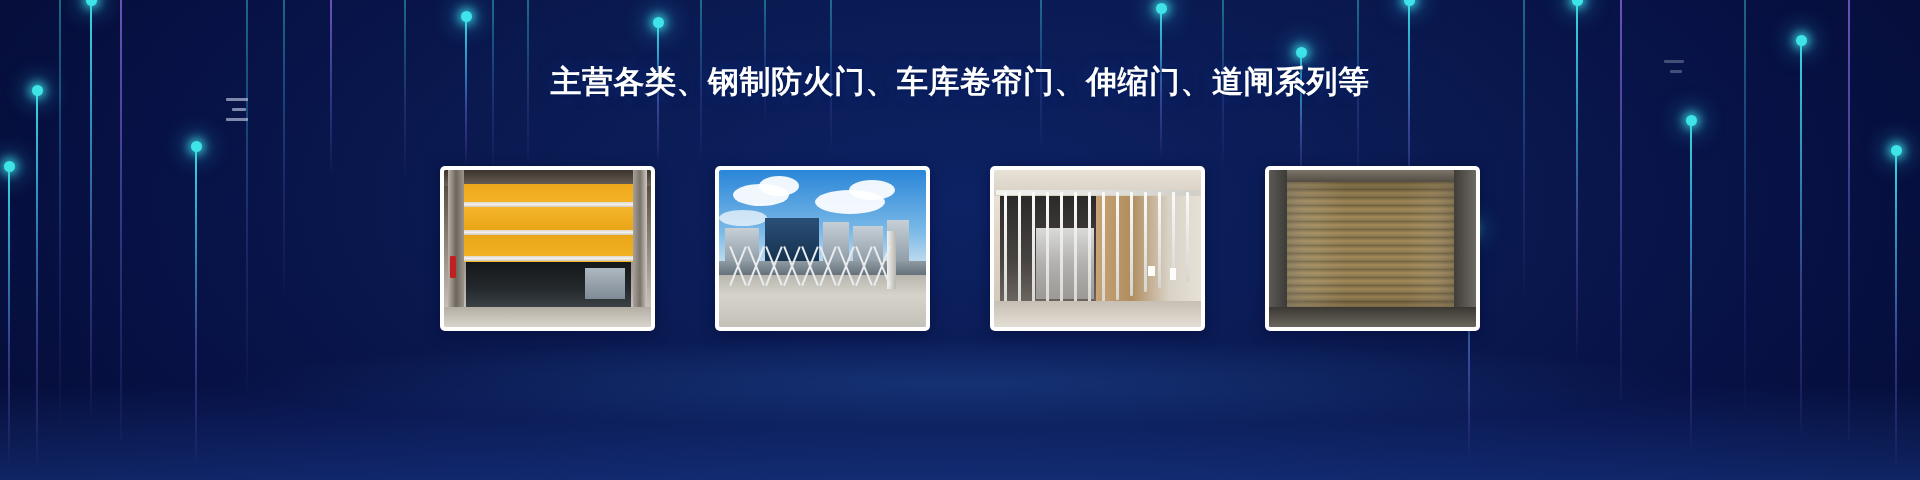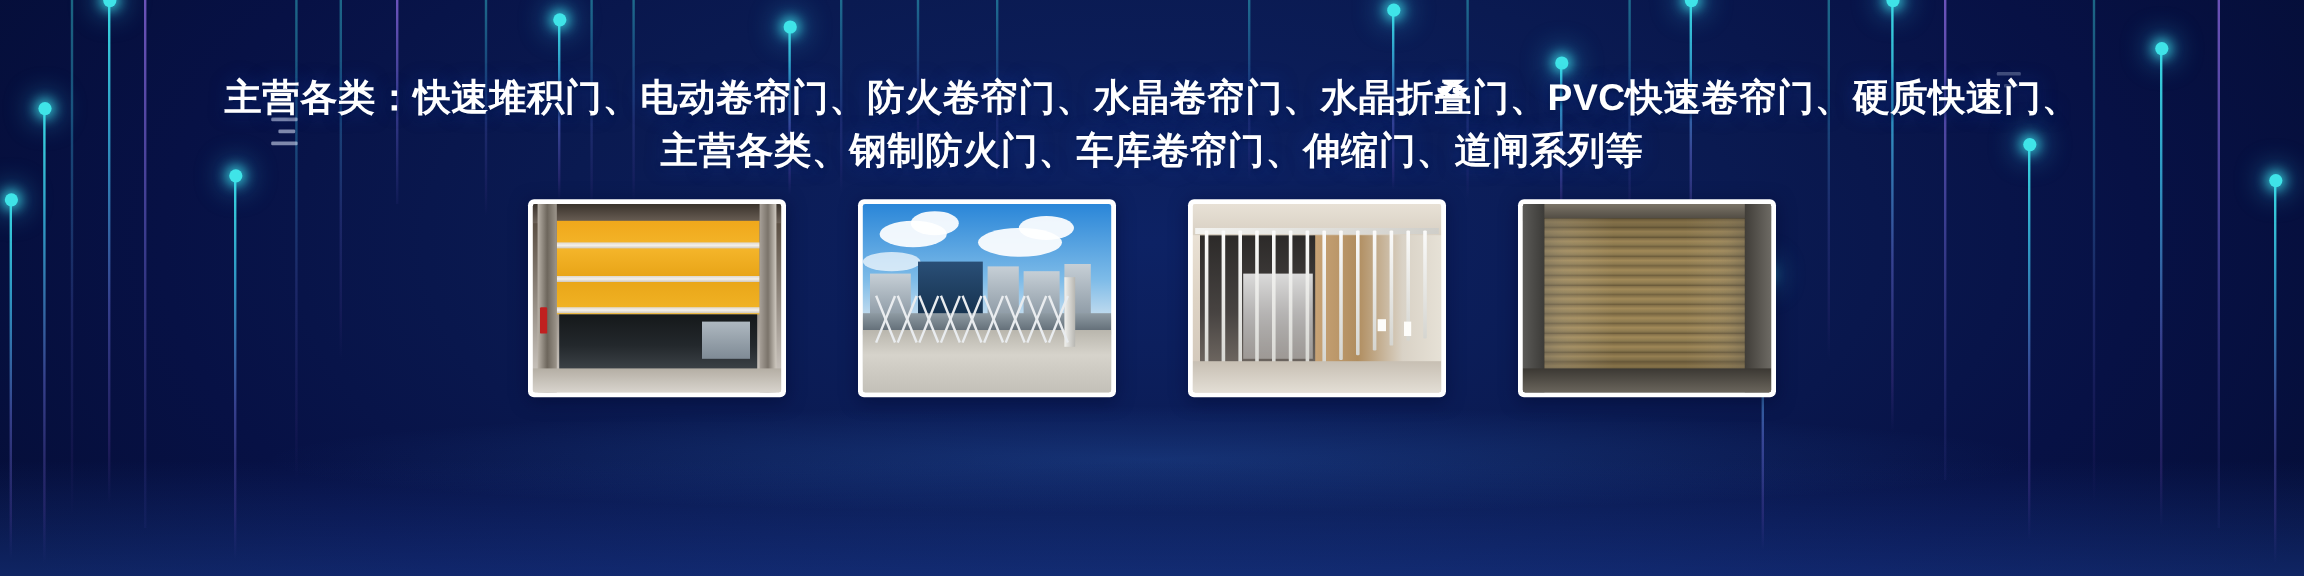--- a/index.html
+++ b/index.html
@@ -249,21 +249,20 @@
     <div class="tick" style="left:226px; top:118px; width:22px;"></div>
     <div class="tick" style="left:1664px;top:60px;  width:20px; opacity:.5;"></div>
     <div class="tick" style="left:1670px;top:70px;  width:12px; opacity:.5;"></div>
   </div>
 
   <div class="glowline"></div>
   <div class="wave2"></div>
   <div class="wave"></div>
 
   <div class="headline">
-    <div class="ln">主营各类：快速堆积门、电动卷帘门、防火卷帘门、水晶卷帘门、水晶折叠门、PVC快速卷帘门、硬质快速门、</div>
     <div class="ln">主营各类、钢制防火门、车库卷帘门、伸缩门、道闸系列等</div>
   </div>
 
   <div class="gallery">
 
     <div class="card">
       <div class="photo p1">
         <div class="hdr"></div>
         <div class="curtain">
           <div class="cband" style="top:18px;"></div>

